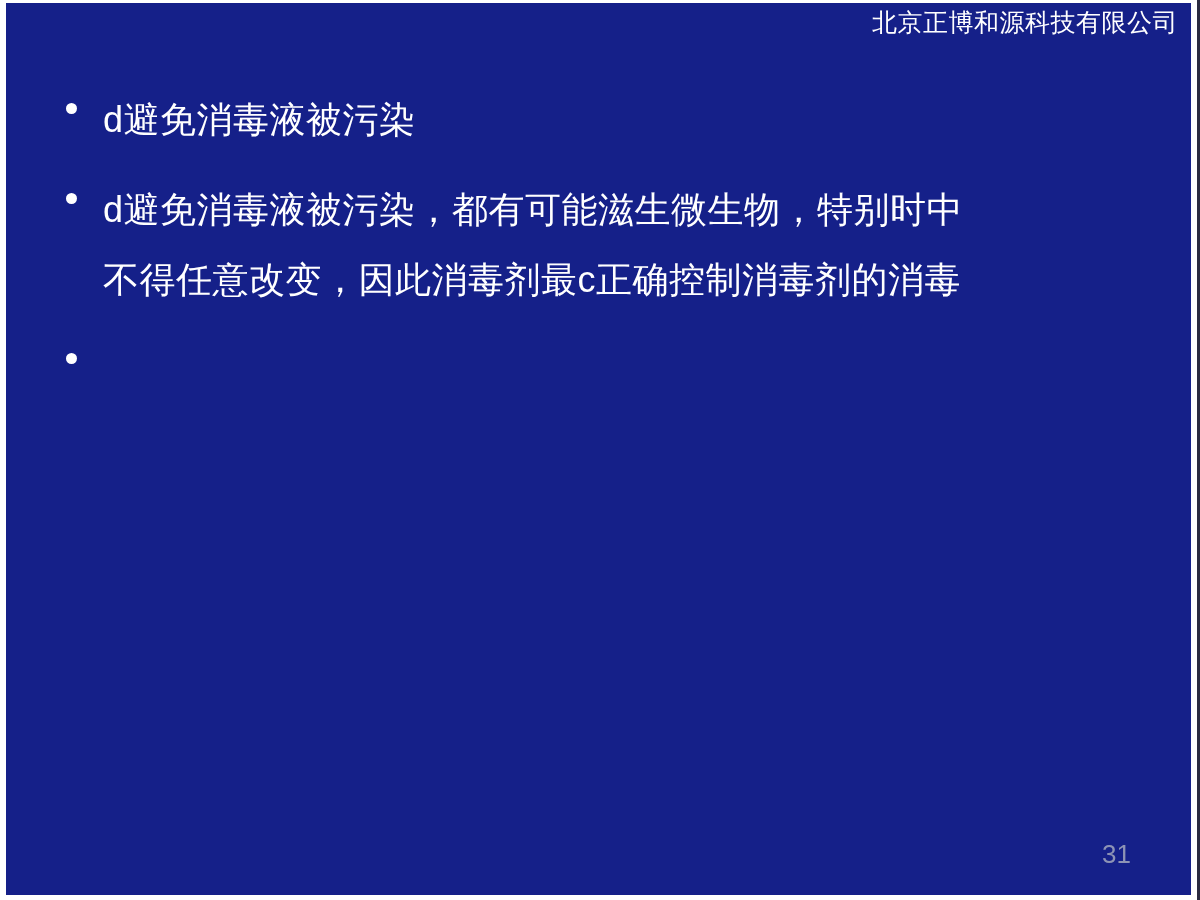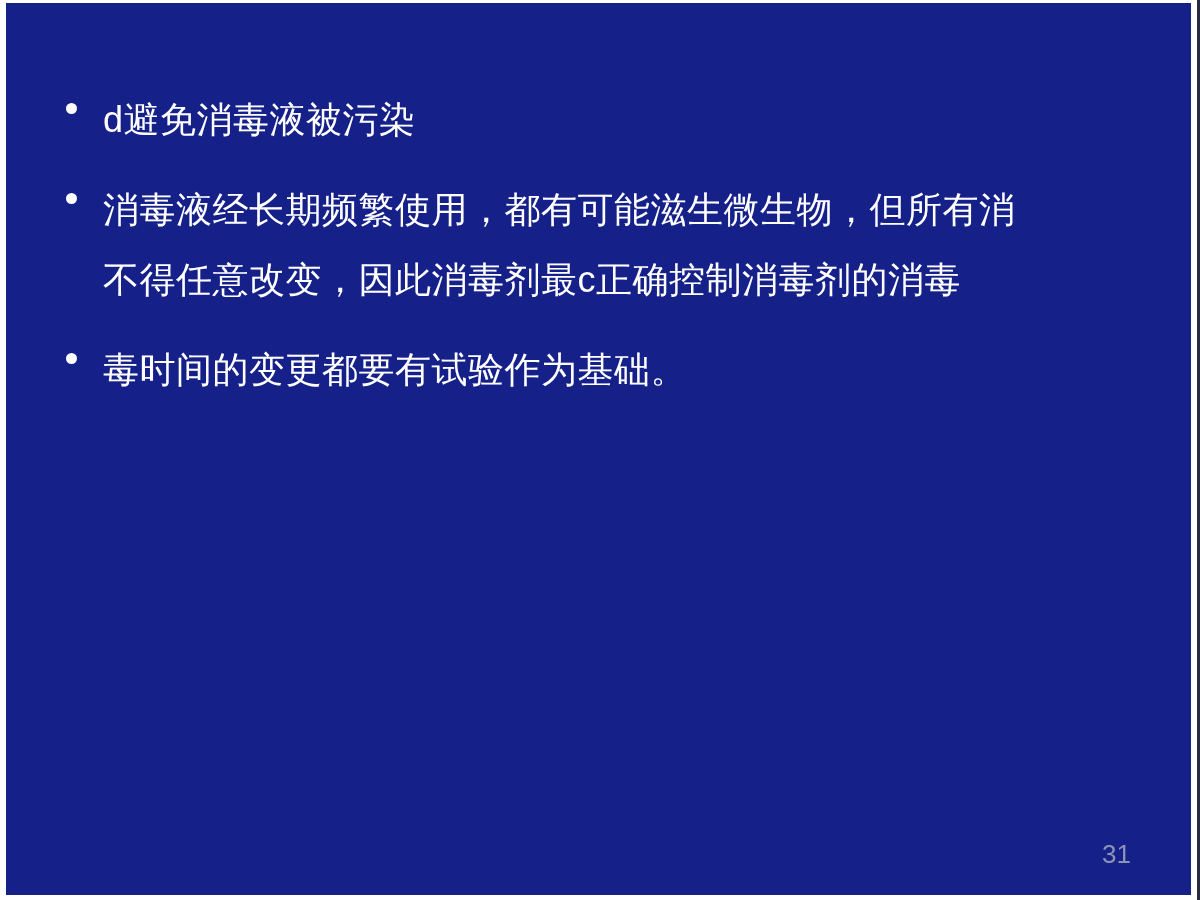--- a/index.html
+++ b/index.html
@@ -113,42 +113,42 @@
     font-weight: 400;
     margin-top: 27px;
   }
 </style>
 </head>
 <body>
 
 <div class="slide-frame">
   <div class="slide">
 
+    <div class="slide-header">北京正博和源科技有限公司</div>
 
     <div class="body-content">
 
       <div class="bullet-item">
         <span class="bullet-marker"></span>
         <div class="bullet-lines">
           <span class="bullet-line">d避免消毒液被污染</span>
         </div>
       </div>
 
       <div class="bullet-item">
         <span class="bullet-marker"></span>
         <div class="bullet-lines">
-          <span class="bullet-line">消毒液经长期频繁使用，都有可能滋生微生物，但所有消</span>
+          <span class="bullet-line">d避免消毒液被污染，都有可能滋生微生物，特别时中</span>
           <span class="bullet-line">不得任意改变，因此消毒剂最c正确控制消毒剂的消毒</span>
         </div>
       </div>
 
       <div class="bullet-item">
         <span class="bullet-marker"></span>
         <div class="bullet-lines">
-          <span class="bullet-line">毒时间的变更都要有试验作为基础。</span>
         </div>
       </div>
 
     </div>
 
     <div class="page-number">31</div>
 
   </div>
 </div>
 

